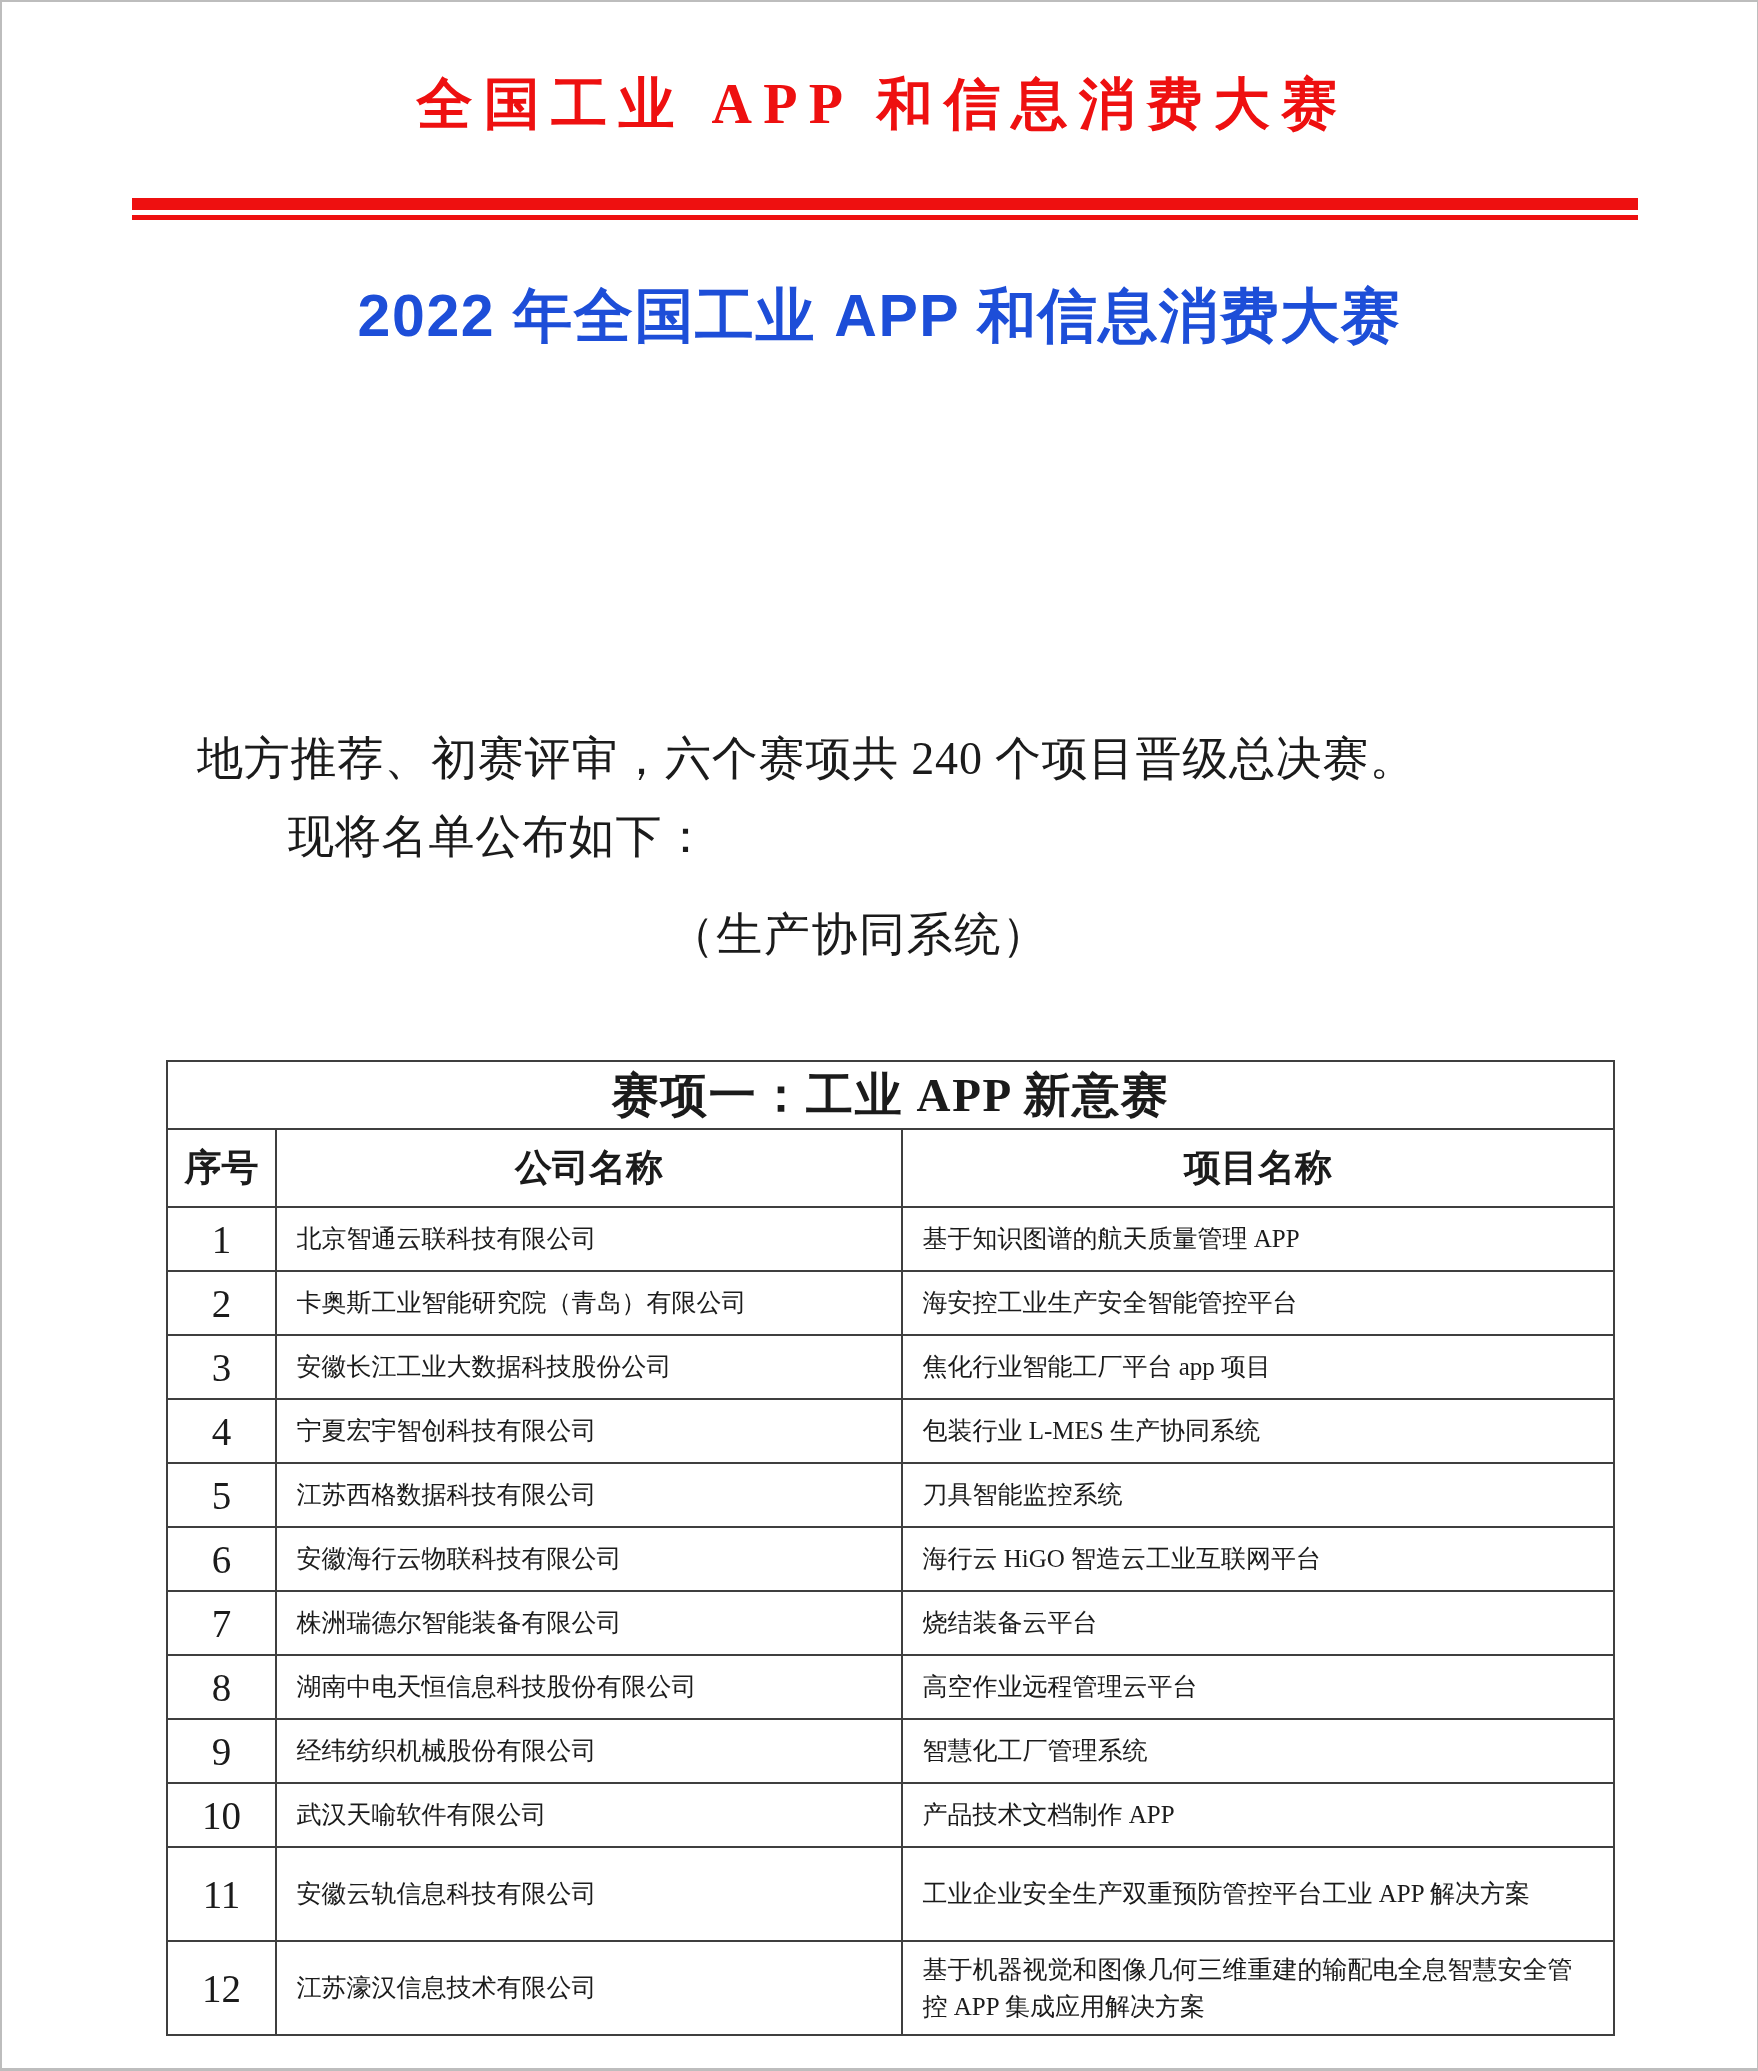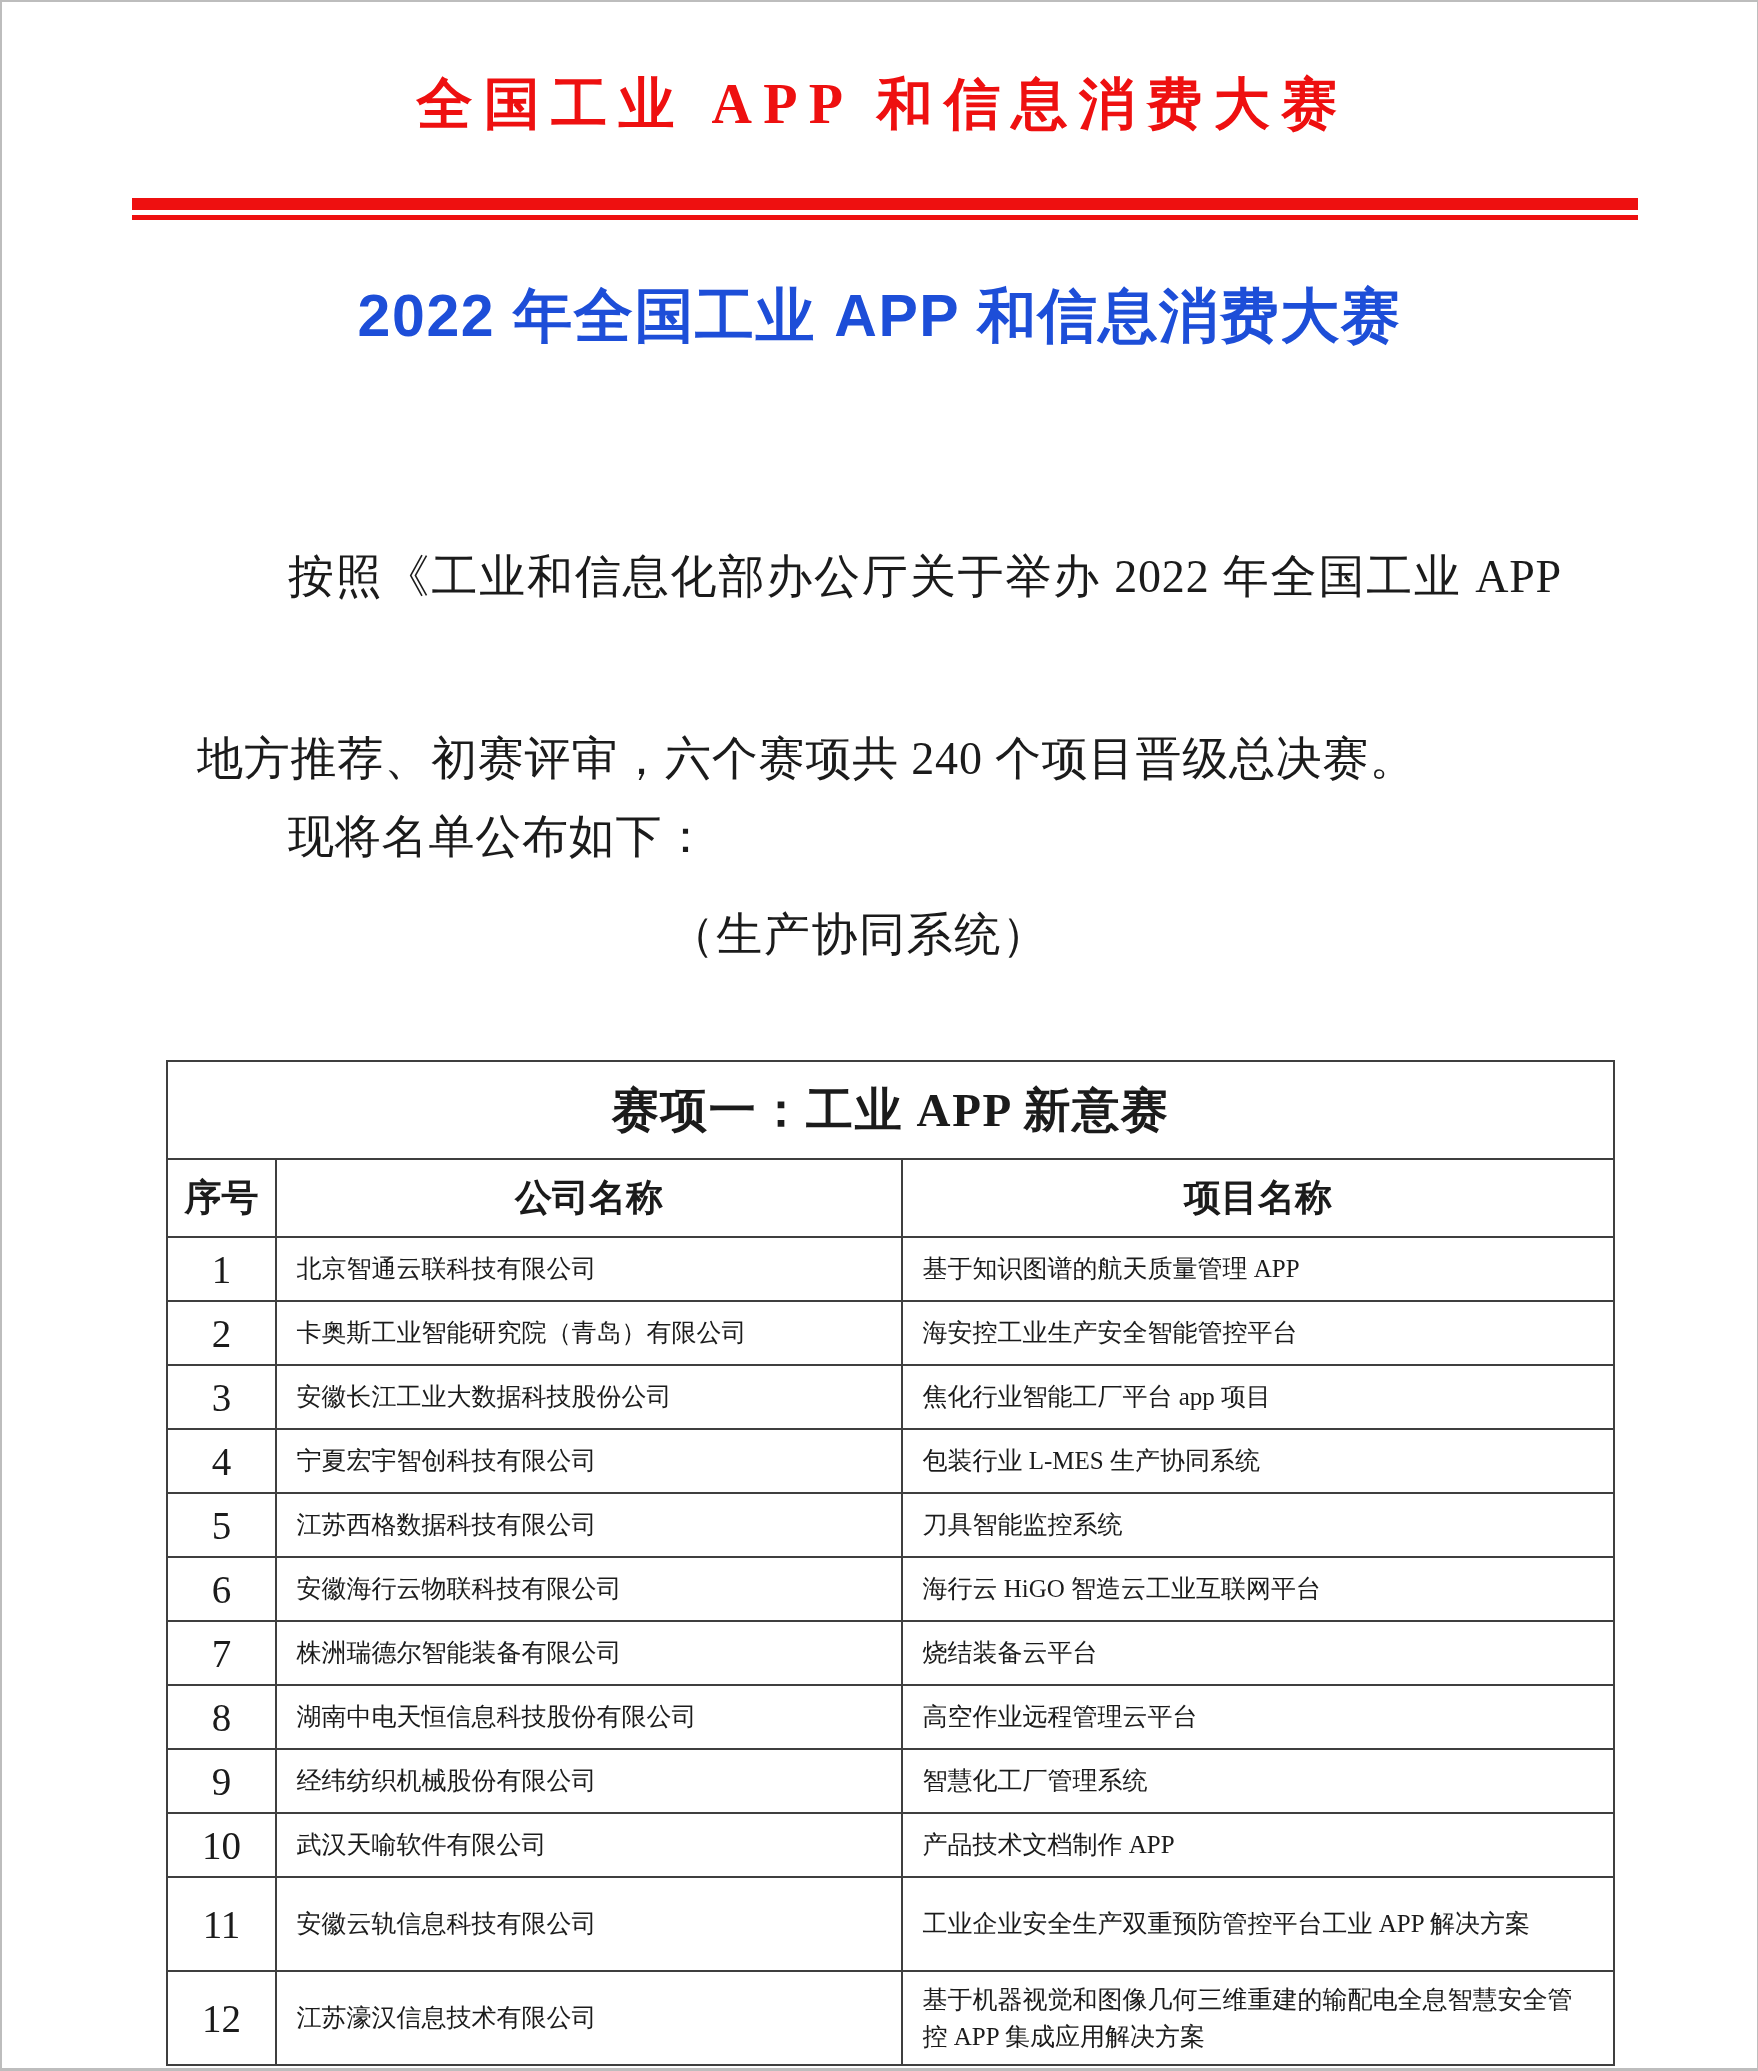--- a/index.html
+++ b/index.html
@@ -69,21 +69,21 @@
     table-layout:fixed;
     border-collapse:collapse;
   }
   table.finalists th, table.finalists td{
     border:2.4px solid var(--tborder);
     vertical-align:middle;
     font-family:"Liberation Serif", serif;
     color:var(--text);
     box-sizing:border-box;
   }
-  tr.section-row{height:98px;}
+  tr.section-row{height:68px;}
   th.section-title{
     font-size:47px;font-weight:bold;text-align:center;letter-spacing:1.6px;
   }
   tr.header-row{height:78px;}
   tr.header-row th{font-size:37px;font-weight:bold;text-align:center;}
   tbody tr{height:64px;}
   tbody tr.tall{height:94px;}
   td.cell-no{text-align:center;font-size:39px;}
   td.cell-company, td.cell-project{
     font-size:25px;
@@ -96,21 +96,20 @@
 <body>
 
 <div class="page">
 
   <div class="banner">全国工业 APP 和信息消费大赛</div>
   <div class="rule thick"></div>
   <div class="rule thin"></div>
 
   <div class="doc-heading h1">2022 年全国工业 APP 和信息消费大赛</div>
 
-  <div class="p-line l1 justify">按照《工业和信息化部办公厅关于举办 2022 年全国工业 APP</div>
   <div class="p-line l3">地方推荐、初赛评审，六个赛项共 240 个项目晋级总决赛。</div>
   <div class="p-line l4">现将名单公布如下：</div>
   <div class="p-note">（生产协同系统）</div>
 
   <table class="finalists">
     <colgroup>
       <col style="width:109px">
       <col style="width:626px">
       <col style="width:712px">
     </colgroup>

